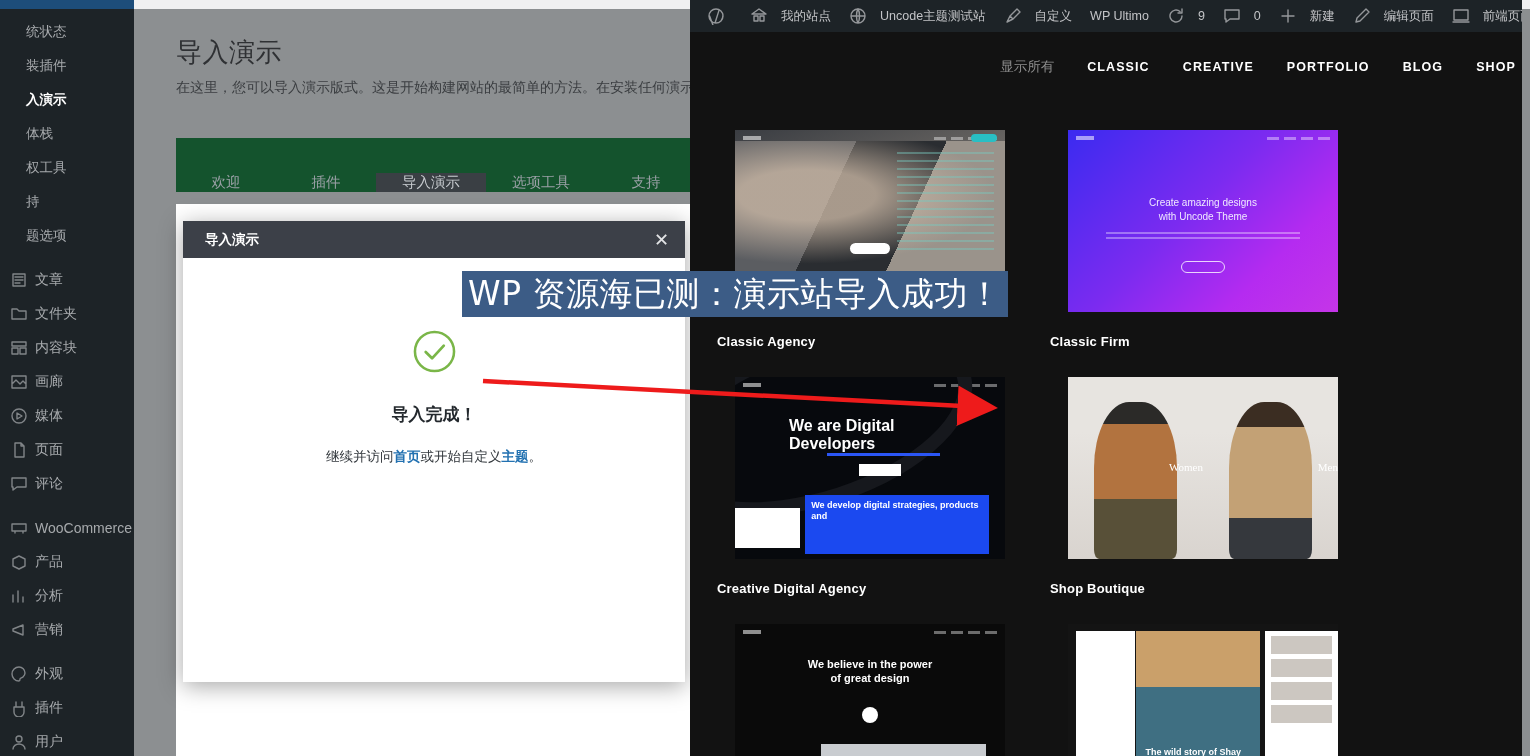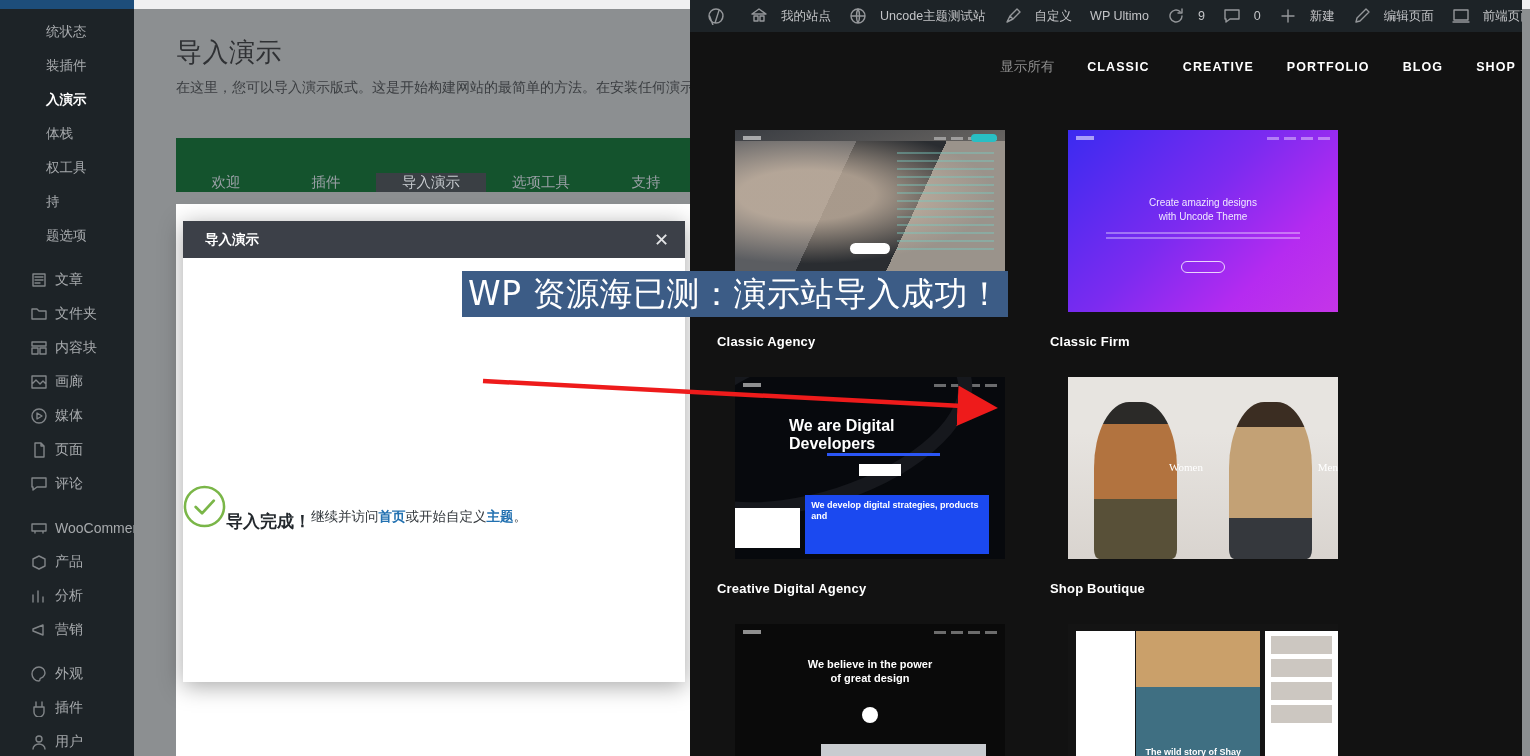--- a/index.html
+++ b/index.html
@@ -15,21 +15,20 @@
   .admin-layer { position: absolute; inset: 0; background: #f0f0f1; }
 
   .admin-topbar {
     position: absolute; top: 0; left: 0; width: 134px; height: 9px;
     background: #1d4d7a;
   }
   .admin-sidebar {
     position: absolute; top: 9px; left: 0; width: 134px; height: 747px;
     background: #1d2327;
     padding-top: 6px;
-    padding-left: 20px;
   }
   .sb-item {
     height: 34px; display: flex; align-items: center;
     padding-left: 10px;
     color: #a7aaad; font-size: 14px; white-space: nowrap;
   }
   .sb-item.sub { padding-left: 26px; font-size: 13.5px; }
   .sb-item.current { color: #fff; font-weight: bold; }
   .sb-ico {
     width: 18px; height: 18px; margin-right: 7px; flex: none;
@@ -80,21 +79,21 @@
     display: flex; align-items: center; justify-content: space-between;
     padding: 0 16px 0 22px;
   }
   .modal-title { color: #fff; font-size: 13.5px; font-weight: bold; }
   .modal-close {
     color: #e3e4e6; font-size: 18px; line-height: 1;
     cursor: pointer; font-weight: 300;
   }
   .modal-body {
     position: relative; height: 424px;
-    display: flex; flex-direction: row; align-items: center;
+    display: flex; flex-direction: column; align-items: center;
     padding-top: 72px;
   }
   .check-circle { width: 43px; height: 43px; display: block; }
   .done-title {
     margin-top: 30px; font-size: 17px; font-weight: bold; color: #23282d;
   }
   .done-sub {
     margin-top: 22px; font-size: 13.5px; color: #32373c;
   }
   .done-sub a { color: #2271b1; text-decoration: none; font-weight: bold; }

